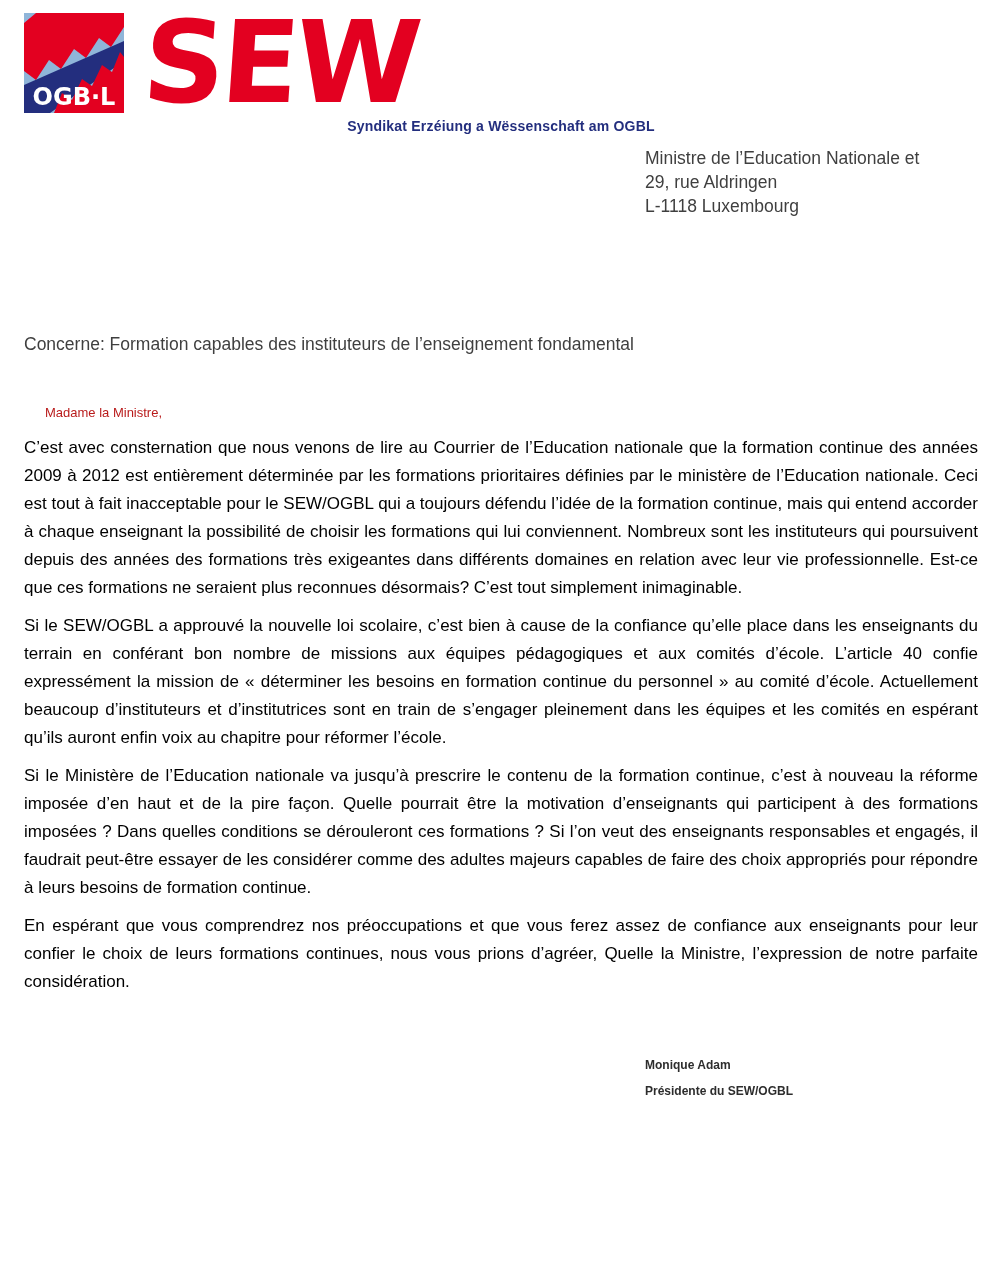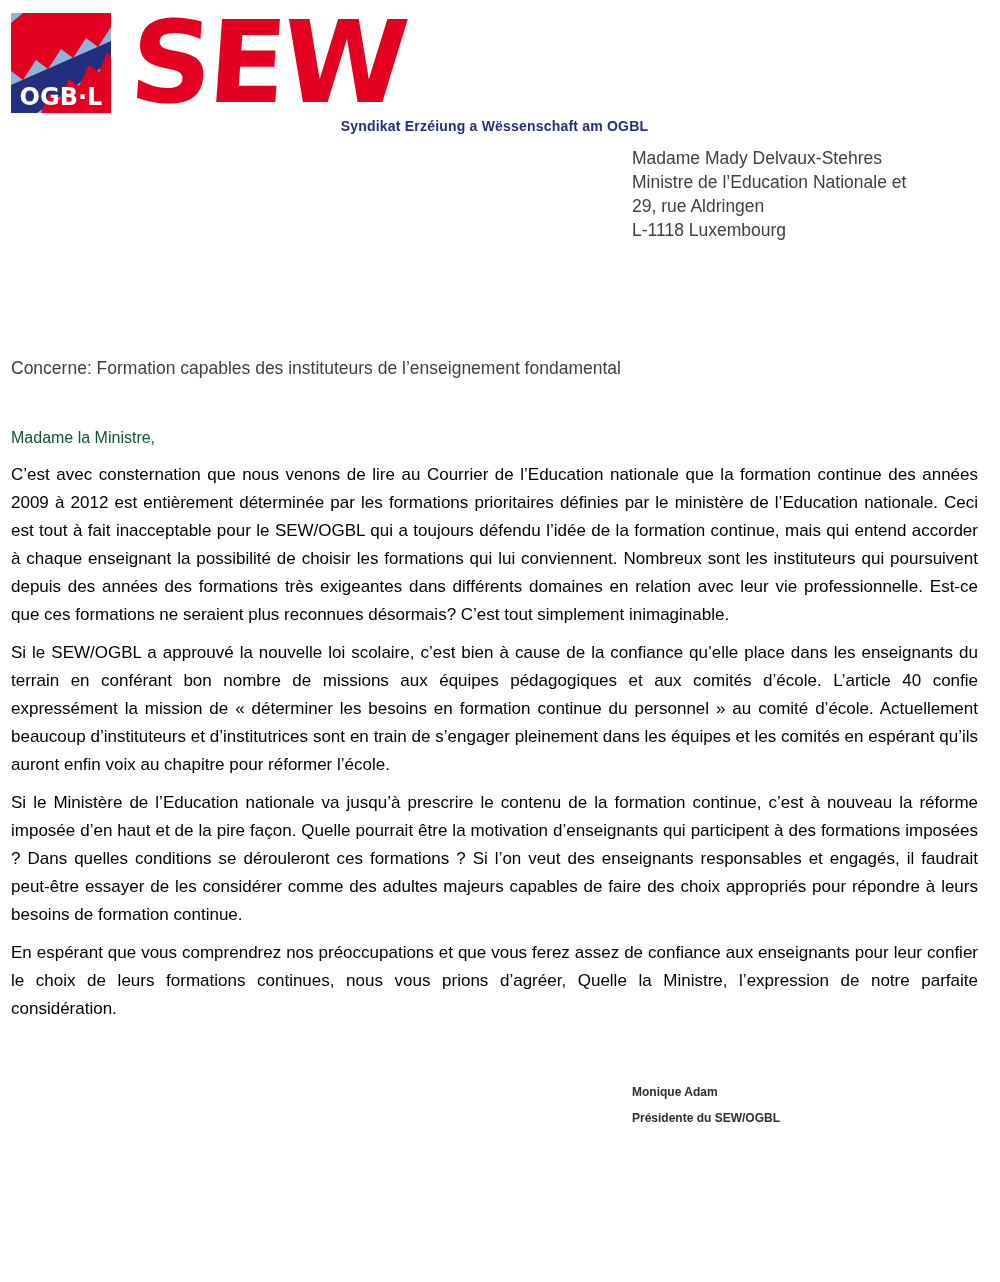--- a/index.html
+++ b/index.html
@@ -1,20 +1,20 @@
 <!DOCTYPE html>
 <html><head>
 <meta charset="utf-8">
 <style>
   html,body{margin:0;padding:0;background:#ffffff;}
   .page{
     position:relative;
     width:1000px;height:1282px;
     box-sizing:border-box;
-    padding:13px 22px 0 11px;
+    padding:13px 22px 0 24px;
     overflow:hidden;
     background:#ffffff;
     font-family:"Liberation Sans", sans-serif;
     color:#3b3b3b;
   }
   
   .logo-row{display:flex;align-items:flex-start;height:100px;}
   .ogbl-logo{width:100px;height:100px;display:block;flex:0 0 auto;}
   .sew{
     margin-left:16px;
@@ -33,21 +33,21 @@
     font-weight:bold;
     font-size:14px;
     letter-spacing:0.2px;
     color:#232e7e;
     text-align:center;
   }
   
   .recipient{margin-top:12px;margin-left:621px;font-size:17.5px;line-height:24px;color:#3f3f3f;}
   .dateline{margin-top:50px;font-size:17.5px;color:#3f3f3f;}
   .subject{margin-top:116px;font-size:17.5px;color:#3f3f3f;}
-  .salutation{margin-top:50px;font-size:16px;color:#14532d;}
+  .salutation{margin-top:50px;font-size:13px;color:#b91c1c;margin-left:21px;}
   
   .body{margin-top:14px;}
   .body p{
     margin:0 0 10px 0;
     font-size:17px;
     line-height:28px;
     text-align:justify;
     color:#000000;
   }
   
@@ -69,21 +69,20 @@
 
         <polygon fill="#e30020" points="30,100 38,80 48,87 58,66 68,73 78,52 88,59 96,39 100,44 100,100"></polygon>
         <text x="50" y="92" text-anchor="middle" font-family="DejaVu Sans, sans-serif" font-weight="bold" font-size="24" fill="#ffffff">OGB·L</text>
       </svg>
       <div class="sew">SEW</div>
     </div>
     <div class="tagline">Syndikat Erzéiung a Wëssenschaft am OGBL</div>
   </header>
 
   <section class="recipient">
-    <div>Madame Mady Delvaux-Stehres</div>
     <div>Ministre de l’Education Nationale et</div>
     <div>29, rue Aldringen</div>
     <div>L-1118 Luxembourg</div>
   </section>
 
 
   <div class="subject">Concerne: Formation capables des instituteurs de l’enseignement fondamental</div>
 
   <div class="salutation">Madame la Ministre,</div>
 

